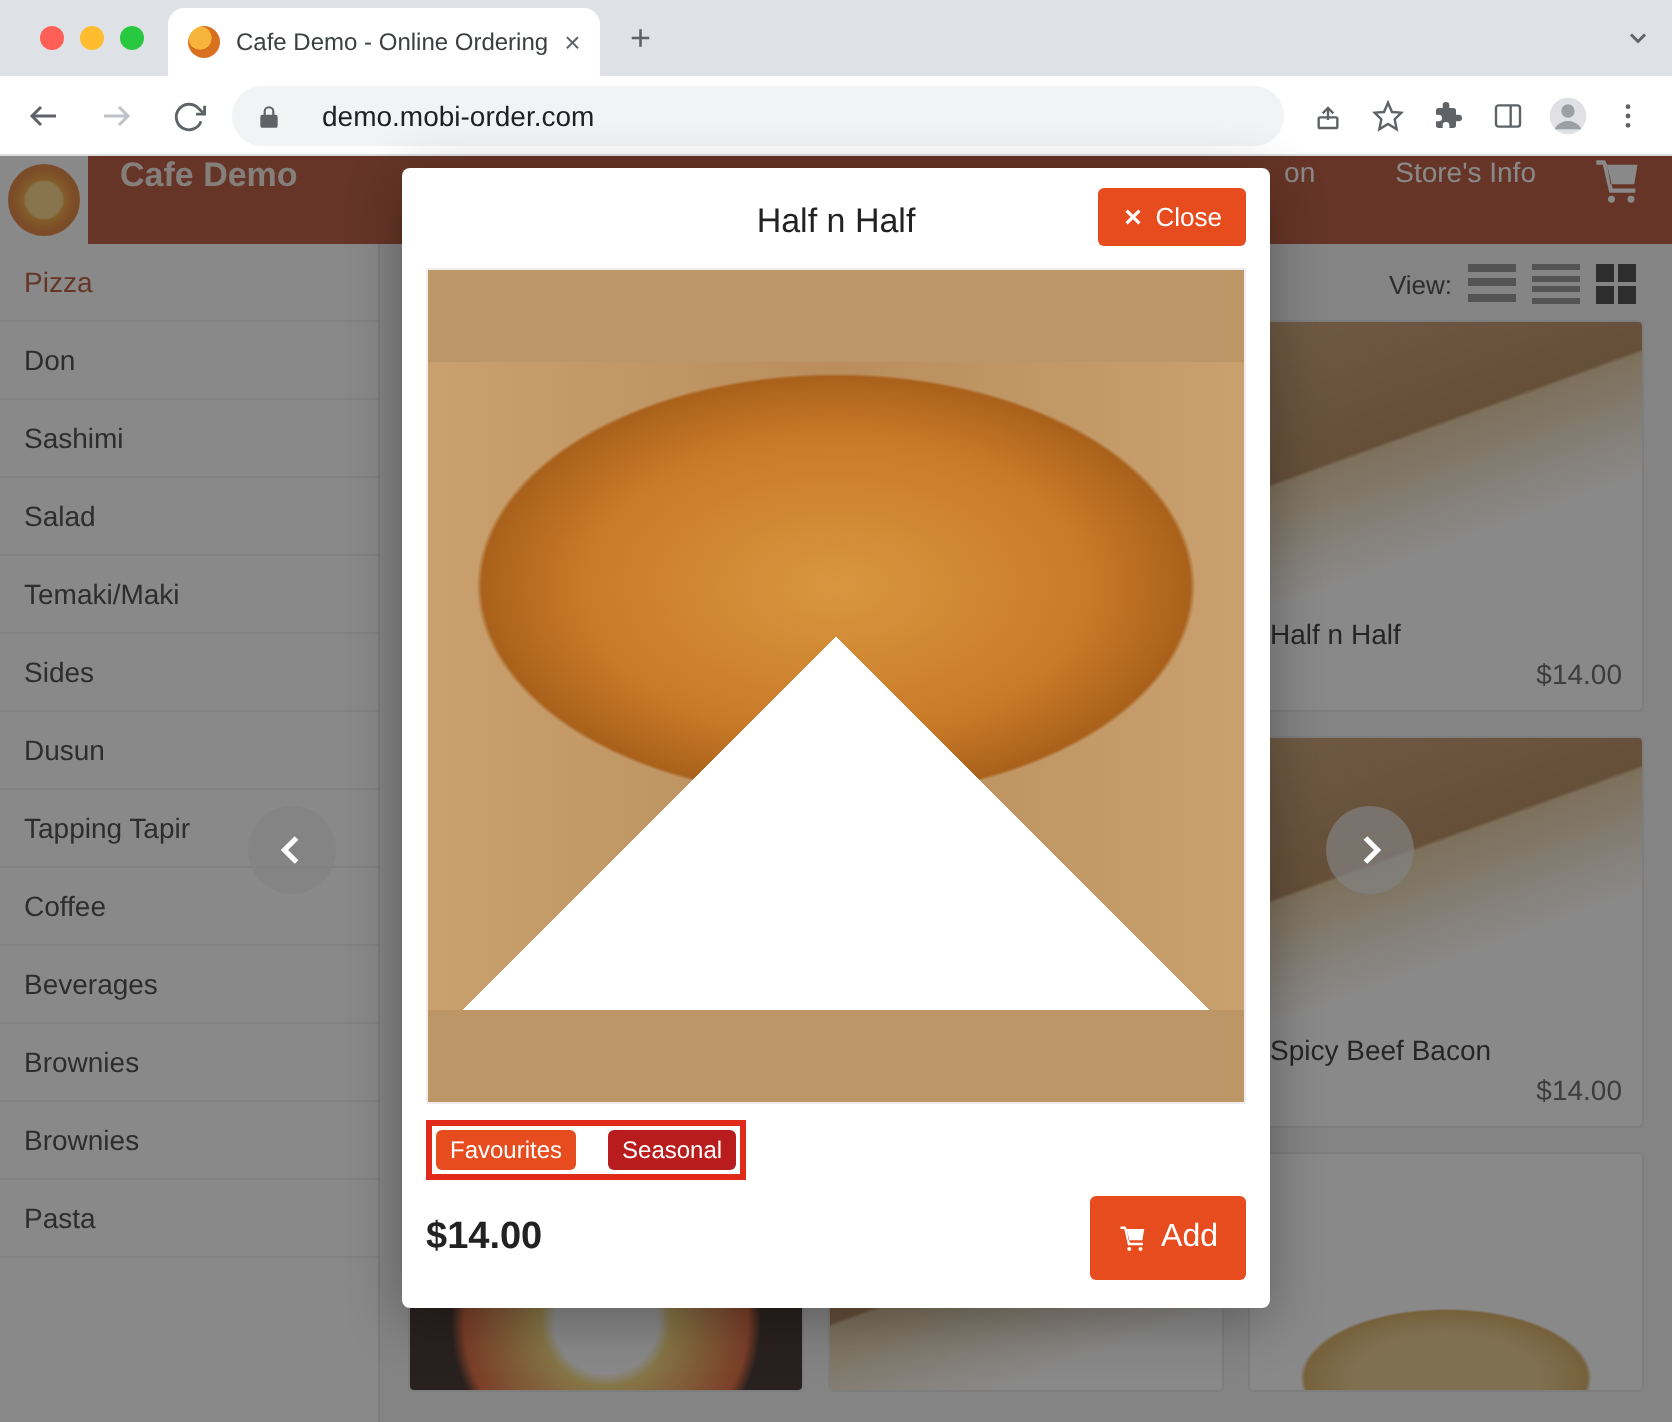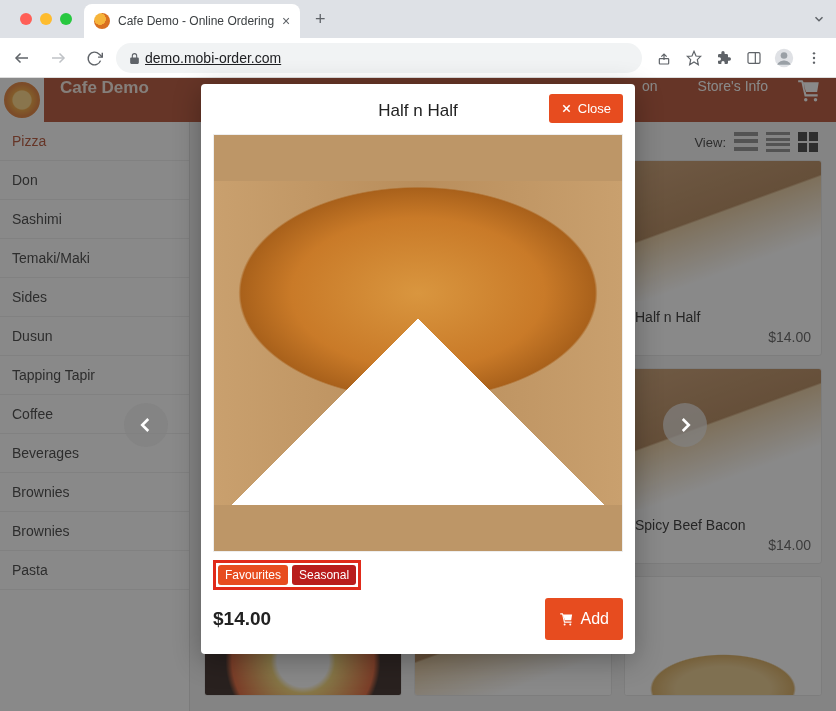--- a/index.html
+++ b/index.html
@@ -15,21 +15,21 @@
     .tl-green { background: #28c840; }
     .tab { background: #fff; height: 34px; border-radius: 8px 8px 0 0; display: flex; align-items: center; padding: 0 10px; gap: 8px; min-width: 200px; position: relative; }
     .tab-favicon { width: 16px; height: 16px; border-radius: 50%; background: radial-gradient(circle at 6px 6px,#f6b43a 40%,#d97020 42%); }
     .tab-title { font-size: 12px; color: #3c4043; flex: 1; white-space: nowrap; overflow: hidden; text-overflow: ellipsis; }
     .tab-close { color: #5f6368; font-size: 14px; cursor: pointer; }
     .new-tab { width: 28px; height: 28px; display: flex; align-items: center; justify-content: center; color: #5f6368; font-size: 18px; margin-left: 6px; align-self: center; cursor: pointer; }
     .chevron-down-browser { margin-left: auto; margin-right: 10px; align-self: center; color: #5f6368; }
     .addr-bar { height: 40px; display: flex; align-items: center; padding: 0 8px; gap: 8px; }
     .nav-btn { width: 28px; height: 28px; display: flex; align-items: center; justify-content: center; color: #5f6368; border-radius: 50%; }
     .nav-btn.disabled { color: #bfc2c6; }
-    .url-box { flex: 1; height: 30px; background: #f1f3f4; border-radius: 15px; display: flex; align-items: center; padding: 0 12px; gap: 4px; color: #202124; font-size: 14px; text-decoration: underline; }
+    .url-box { flex: 1; height: 30px; background: #f1f3f4; border-radius: 15px; display: flex; align-items: center; padding: 0 12px; gap: 20px; color: #202124; font-size: 14px; }
     .lock-icon { color: #5f6368; }
     .url-host { color: #202124; }
     .addr-right { display: flex; gap: 10px; align-items: center; color: #5f6368; padding: 0 4px; }
     .addr-right > * { width: 20px; height: 20px; display: flex; align-items: center; justify-content: center; }
 
     
     .app-header { height: 44px; background: #b14626; color: #fff; display: flex; align-items: flex-start; padding: 0 14px 0 0; gap: 16px; }
     .brand-logo { width: 44px; height: 44px; display: flex; align-items: center; justify-content: center; background: #fff; position: relative; }
     .brand-logo-circle { width: 36px; height: 36px; border-radius: 50%; background: radial-gradient(circle at 50% 50%, #ffd27a 40%, #f09b2e 45%, #e2792a 70%); border: 2px solid #e2792a; }
     .brand-name { font-size: 17px; font-weight: 600; color: #f5e8df; }
@@ -63,21 +63,21 @@
     .modal-head { display: flex; align-items: center; justify-content: center; position: relative; height: 34px; margin-bottom: 6px; }
     .modal-title { font-size: 17px; color: #222; }
     .close-btn { position: absolute; right: 0; top: 0; background: #e74c1f; color: #fff; border: none; padding: 7px 12px; border-radius: 3px; font-size: 13px; display: flex; gap: 6px; align-items: center; cursor: pointer; text-align: center; }
     .modal-img { width: 100%; height: 418px; border: 1px solid #eee; background:
         linear-gradient(#bd9667,#bd9667) 0 0/100% 46px no-repeat,
         linear-gradient(#bd9667,#bd9667) 0 370px/100% 48px no-repeat,
         conic-gradient(from 135deg at 50% 44%, #fff 0deg 90deg, transparent 90deg) 0 0/100% 100% no-repeat,
         radial-gradient(ellipse 62% 36% at 50% 38%, #d9963f 0%, #c97a28 50%, #a9611b 70%, transparent 71%),
         linear-gradient(90deg,#c9a06e,#b98e5c,#c9a06e);
       position: relative; }
-    .tag-row { display: flex; gap: 4px; margin-top: 8px; border: 3px solid #e02a1a; width: max-content; padding: 2px; }
+    .tag-row { display: flex; gap: 16px; margin-top: 8px; border: 3px solid #e02a1a; width: max-content; padding: 2px; }
     .tag { color: #fff; font-size: 12px; padding: 3px 7px; border-radius: 3px; }
     .tag-fav { background: #e74c1f; }
     .tag-sea { background: #b91c1c; }
     .modal-foot { display: flex; align-items: center; justify-content: space-between; margin-top: 8px; }
     .modal-price { font-size: 19px; font-weight: 600; color: #222; }
     .add-btn { background: #e74c1f; color: #ffffff; border: none; padding: 12px 14px; border-radius: 3px; font-size: 16px; display: flex; gap: 7px; align-items: center; cursor: pointer; }
 
     .carousel-nav { position: absolute; top: 325px; width: 44px; height: 44px; border-radius: 50%; background: rgba(130,130,130,0.7); color: #fff; display: flex; align-items: center; justify-content: center; cursor: pointer; }
     .carousel-prev { left: 124px; }
     .carousel-next { left: 663px; }
@@ -189,20 +189,21 @@
         <circle cx="18" cy="20" r="1.6"></circle>
       </svg>
   </div>
 </div>
 
 <div class="main">
   <div class="sidebar">
     <div class="side-item active">Pizza</div>
     <div class="side-item">Don</div>
     <div class="side-item">Sashimi</div>
+    <div class="side-item">Salad</div>
     <div class="side-item">Temaki/Maki</div>
     <div class="side-item">Sides</div>
     <div class="side-item">Dusun</div>
     <div class="side-item">Tapping Tapir</div>
     <div class="side-item">Coffee</div>
     <div class="side-item">Beverages</div>
     <div class="side-item">Brownies</div>
     <div class="side-item">Brownies</div>
     <div class="side-item">Pasta</div>
   </div>

